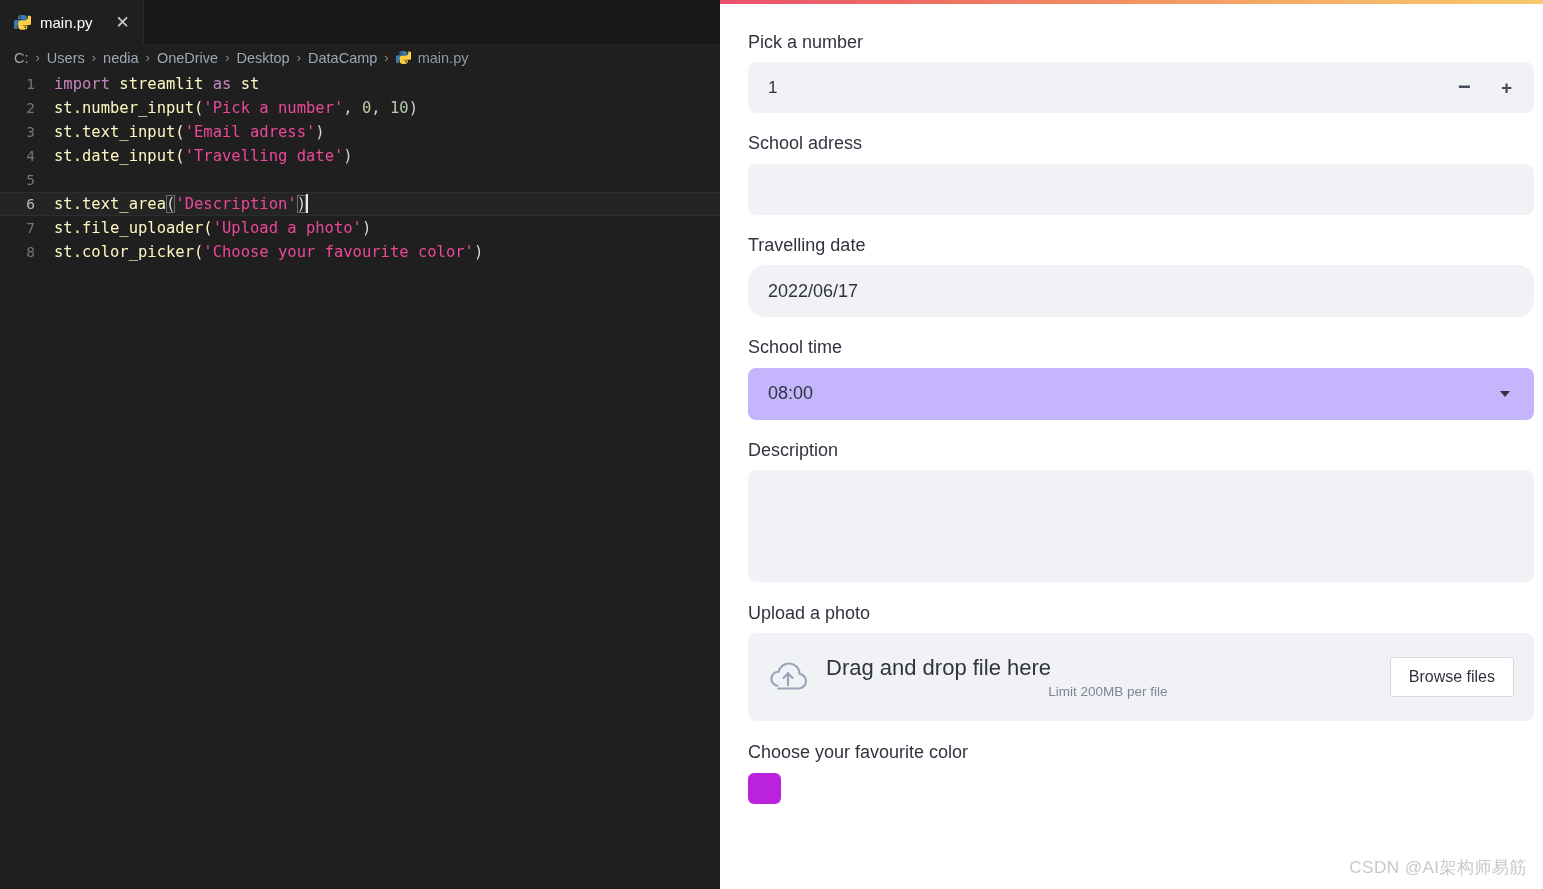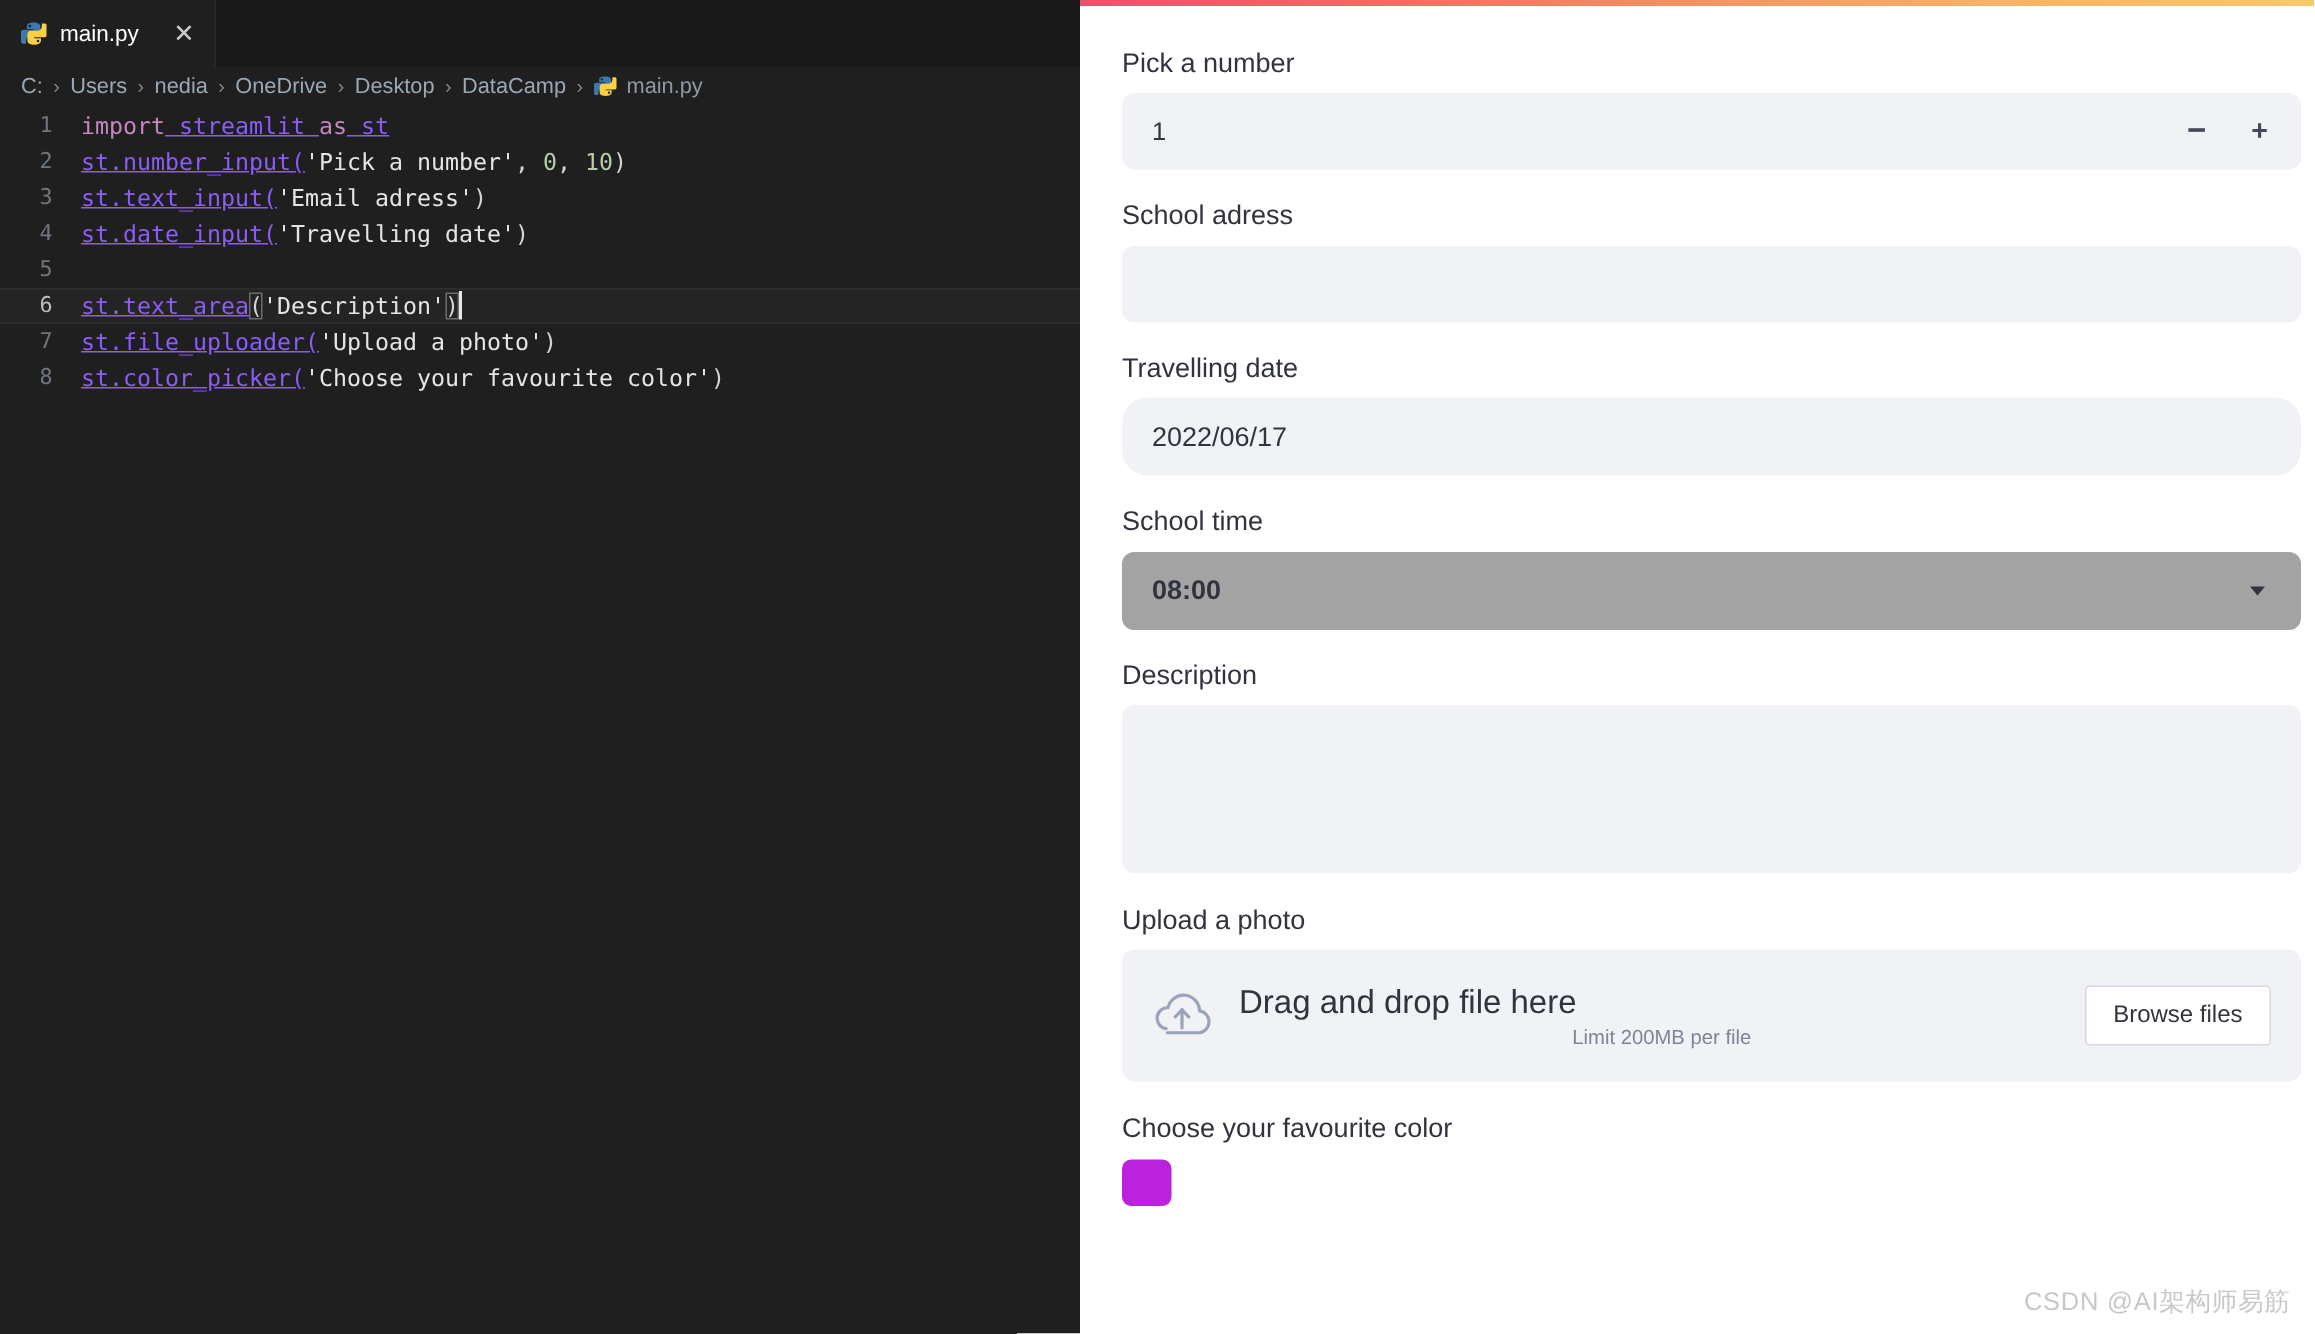--- a/index.html
+++ b/index.html
@@ -88,22 +88,22 @@
     text-align: right;
     padding-right: 19px;
     color: #6e7681;
     font-size: 14.5px;
     flex: 0 0 54px;
     user-select: none;
   }
   .ln.cur { color: #b9bcc2; }
   .code-text { color: #d4d4d4; }
   .tok-kw  { color: #c586c0; }
-  .tok-id  { color: #8b5cf6; text-decoration: underline; }
-  .tok-str { color: #e5e5e5; }
+  .tok-id  { color: #fef9c3; }
+  .tok-str { color: #ec4899; }
   .tok-num { color: #b5cea8; }
   .tok-punc{ color: #d4d4d4; }
   .brk {
     outline: 1px solid #6c6c6c;
     outline-offset: -1px;
   }
   .caret {
     display: inline-block;
     width: 2px; height: 19px;
     background: #e8e8e8;
@@ -316,21 +316,21 @@
         <div class="field-label">Travelling date</div>
         <div class="input-box date-box" style="background: rgb(240, 242, 246); border-radius: 17px;">
           <span class="input-text">2022/06/17</span>
         </div>
       </div>
 
       <div class="gap-sm"></div>
 
       <div class="field">
         <div class="field-label">School time</div>
-        <div class="input-box time-box" style="background: #a3a3a3; font-weight: bold;">
+        <div class="input-box time-box" style="background: #c4b5fd;">
           <span class="input-text">08:00</span>
           <span class="chevron"></span>
         </div>
       </div>
 
       <div class="gap-sm"></div>
 
       <div class="field">
         <div class="field-label">Description</div>
         <div class="input-box ta-box" style="background: rgb(240, 242, 246);">

